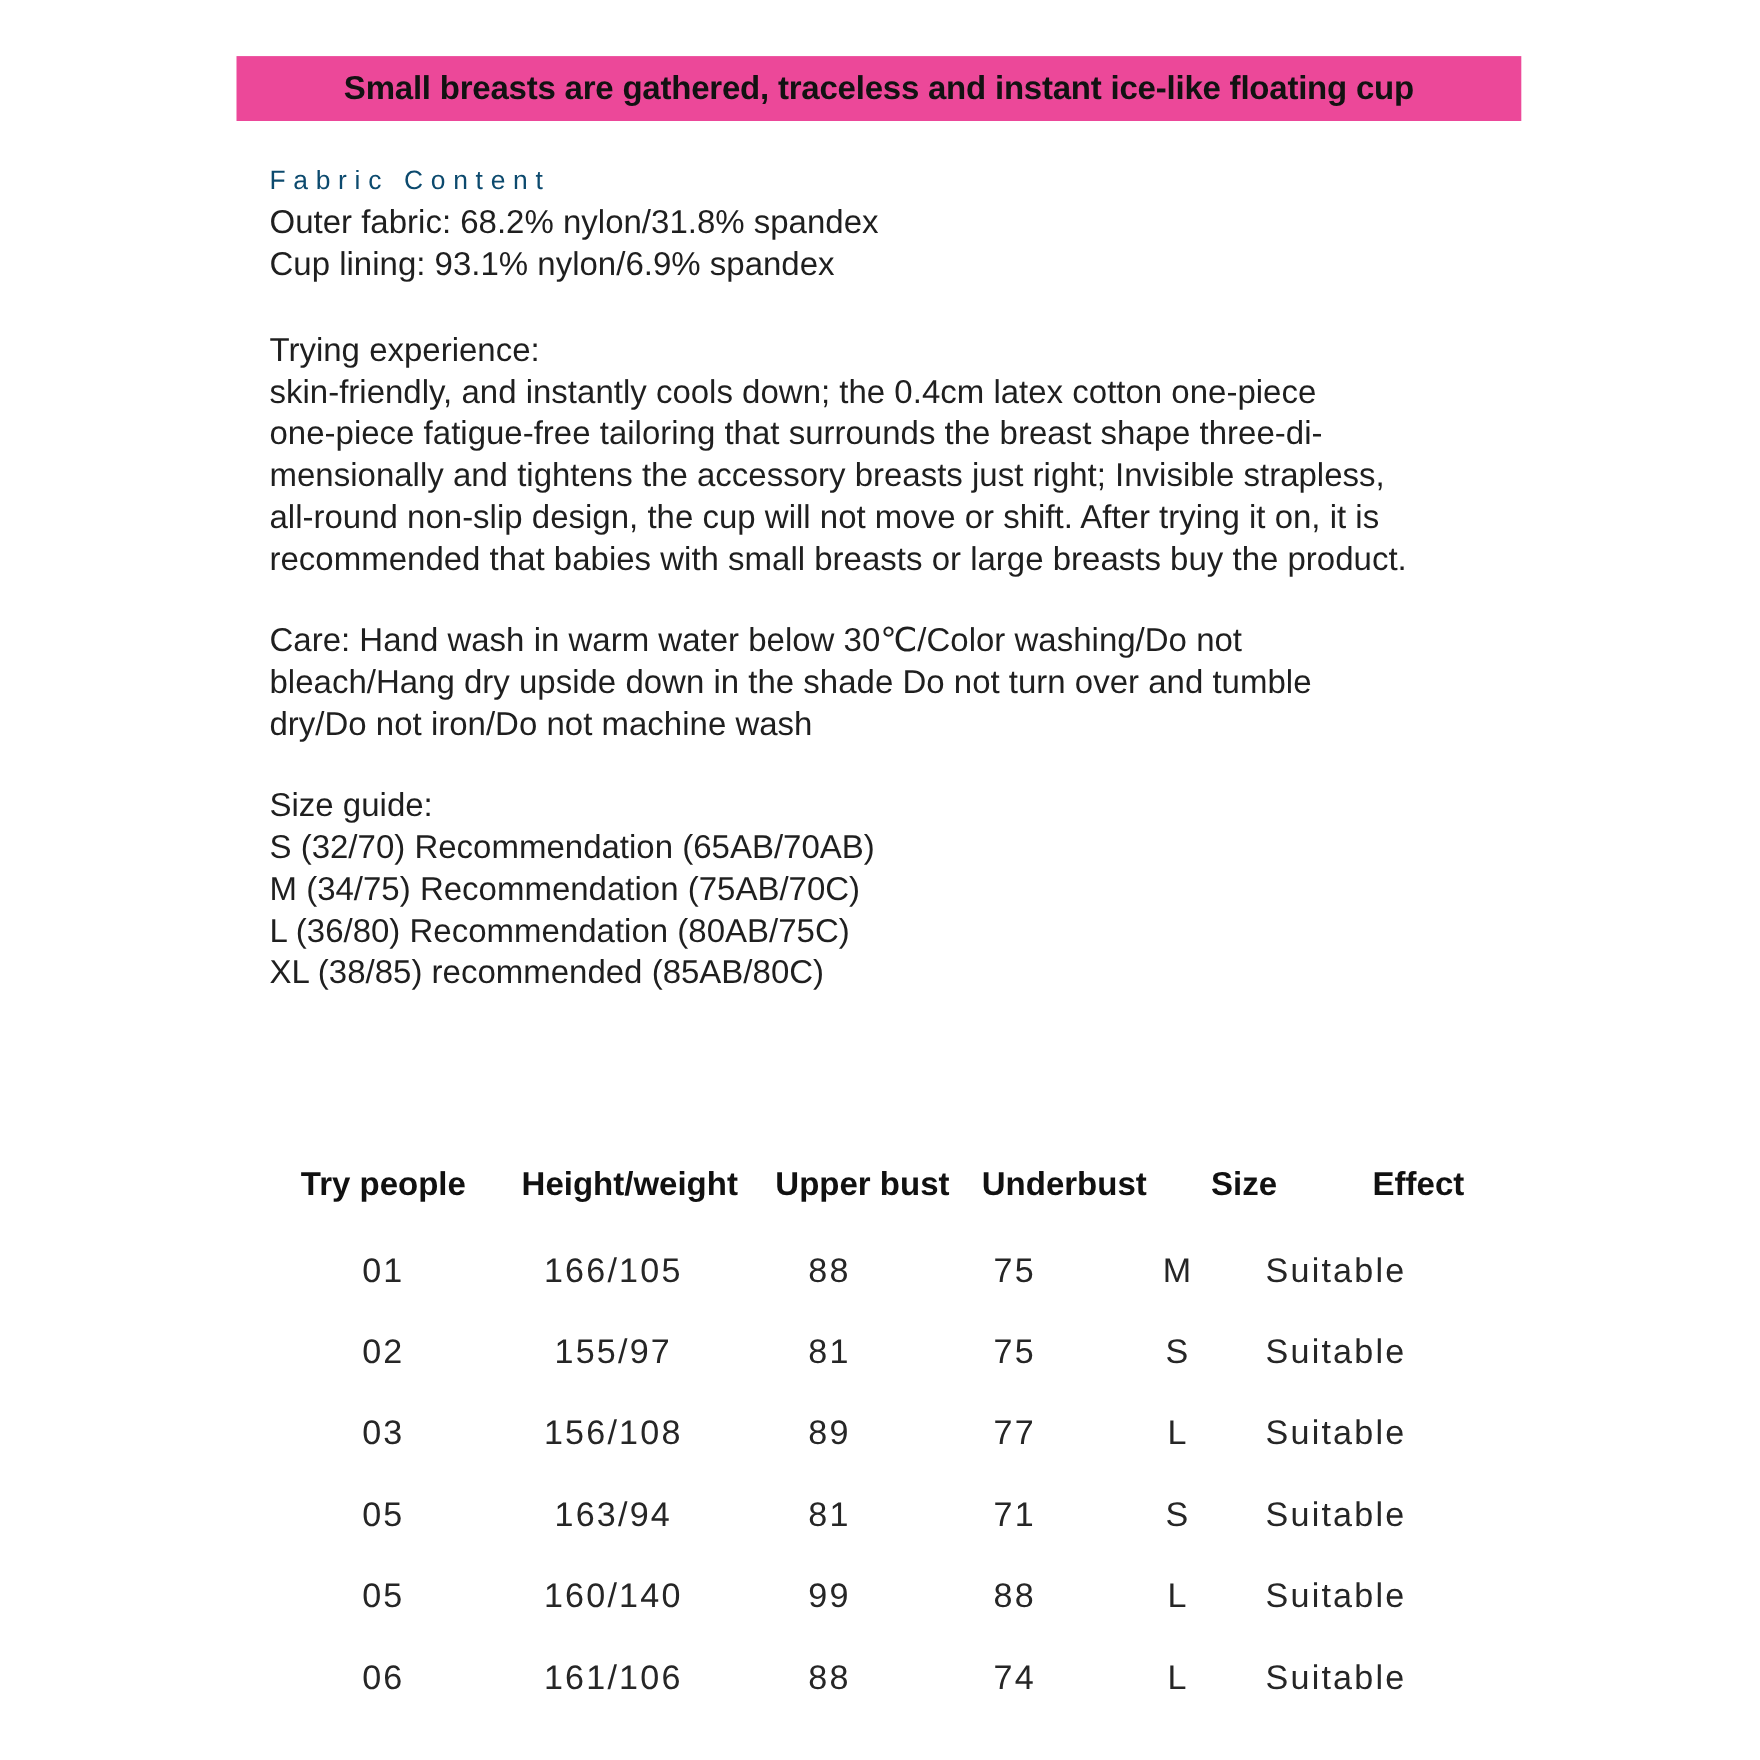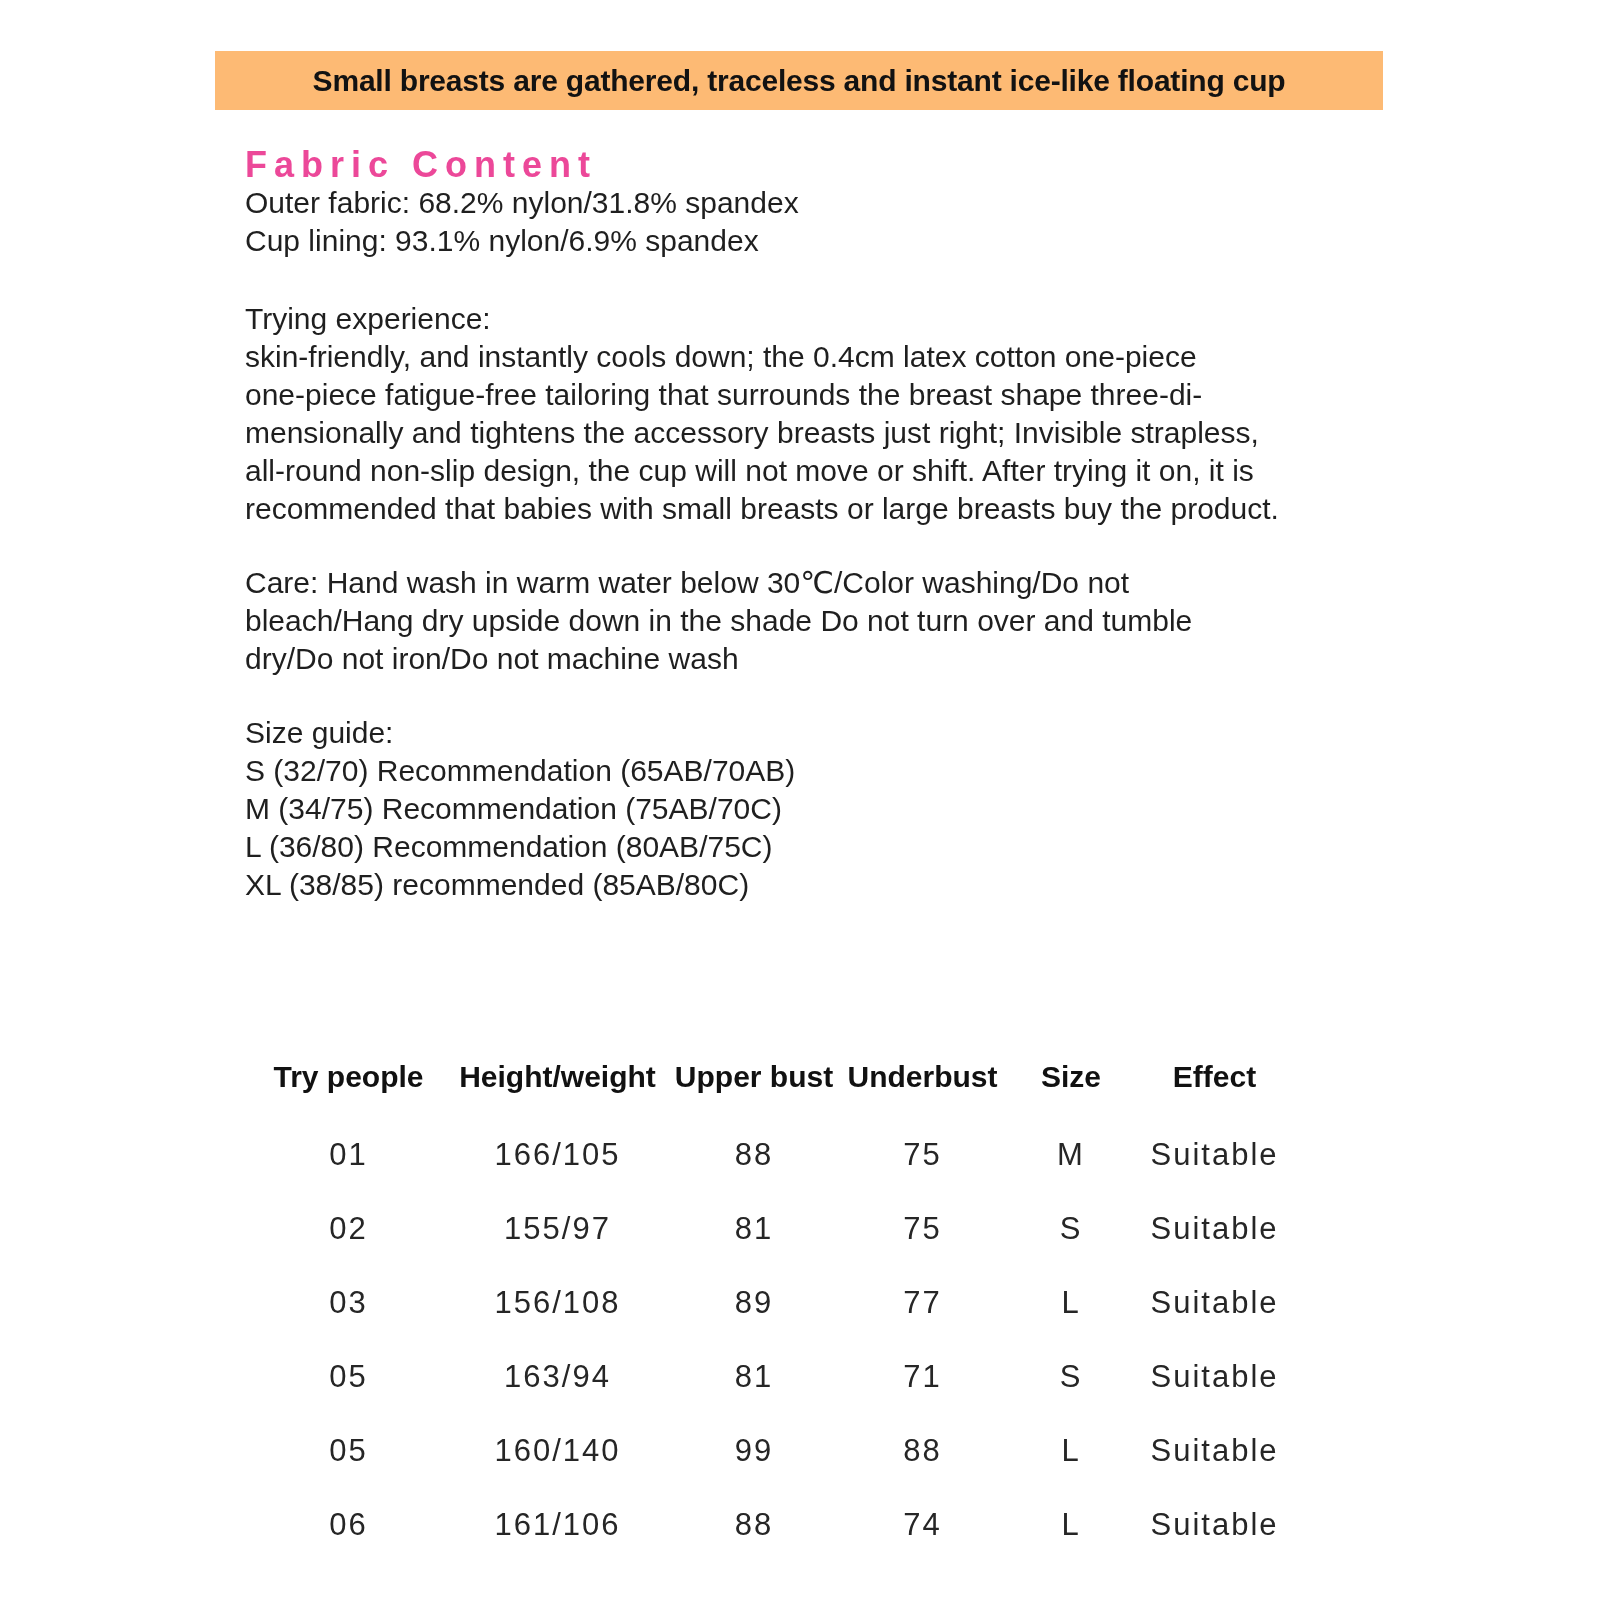--- a/index.html
+++ b/index.html
@@ -13,62 +13,62 @@
     position: relative;
     font-family: "Liberation Sans", "DejaVu Sans", sans-serif;
     color: #1f1f1f;
   }
   .title-bar {
     position: absolute;
     left: 215px;
     top: 51px;
     width: 1168px;
     height: 59px;
-    background: #fdba74;
+    background: #ec4899;
     display: flex;
     align-items: center;
     justify-content: center;
   }
   .title-bar .title-text {
     font-size: 30px;
     font-weight: bold;
     color: #121212;
     letter-spacing: -0.2px;
     white-space: nowrap;
   }
   .content {
     position: absolute;
     left: 245px;
     top: 146px;
     font-size: 30px;
     line-height: 38px;
   }
   .line { white-space: nowrap; }
   .section-heading-spaced {
-    font-weight: bold;
-    font-size: 36px;
+    font-weight: normal;
+    font-size: 24px;
     letter-spacing: 7px;
-    color: #ec4899;
+    color: #0c4a6e;
   }
   .para { margin: 0; }
   .mt-40 { margin-top: 40px; }
   .mt-36 { margin-top: 36px; }
   
   .trial-table {
     position: absolute;
     left: 245px;
     top: 1058px;
     width: 1290px;
   }
   .t-row {
     display: flex;
     height: 38px;
     line-height: 38px;
   }
-  .t-row.header { font-weight: bold; font-size: 30px; color: #111; }
+  .t-row.header { font-weight: bold; font-size: 30px; color: #111; gap: 15px; }
   .t-row.data { font-size: 31px; color: #262626; margin-top: 36px; }
   .t-row.data.first { margin-top: 40px; }
   .t-cell { text-align: center; white-space: nowrap; }
   .t-cell.c0 { width: 207px; }
   .t-cell.c1 { width: 211px; }
   .t-cell.c2 { width: 182px; }
   .t-cell.c3 { width: 155px; }
   .t-cell.c4 { width: 142px; }
   .t-cell.c5 { width: 145px; }
   .t-row.data .t-cell { letter-spacing: 2px; }

